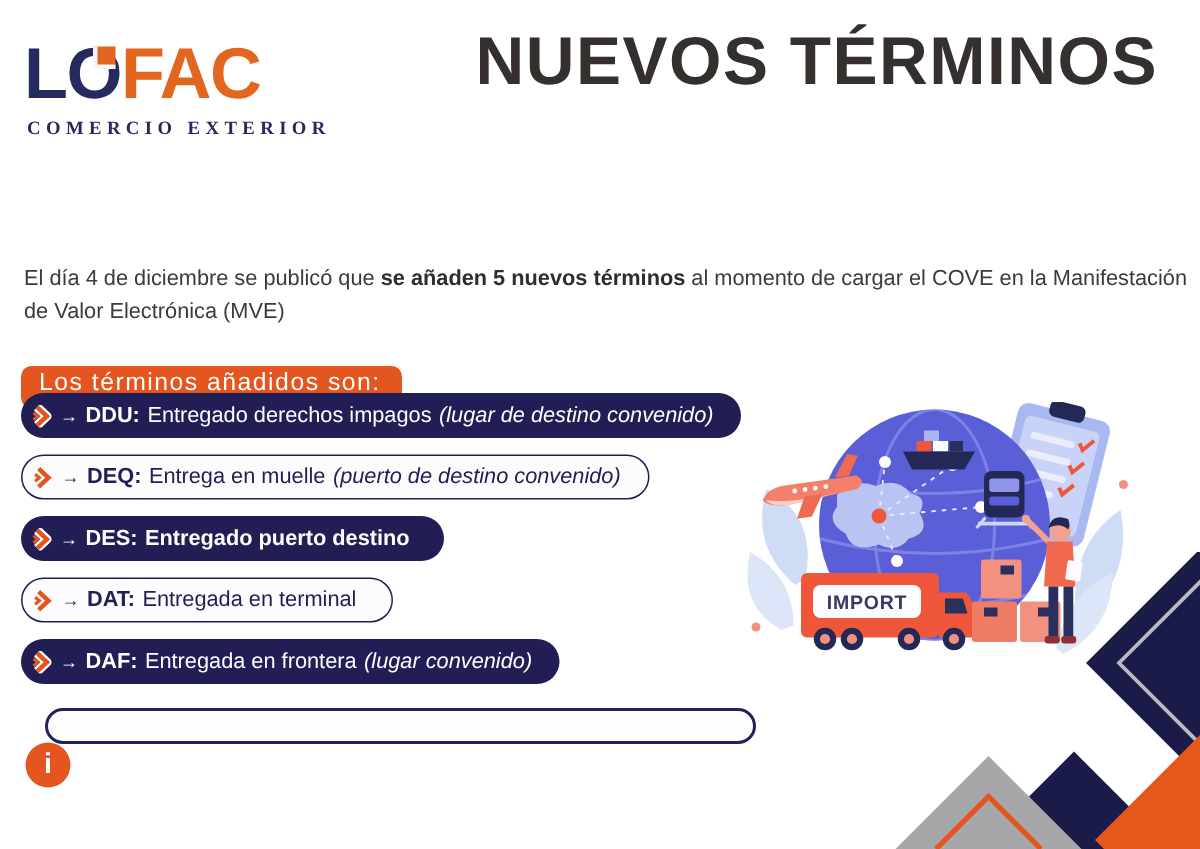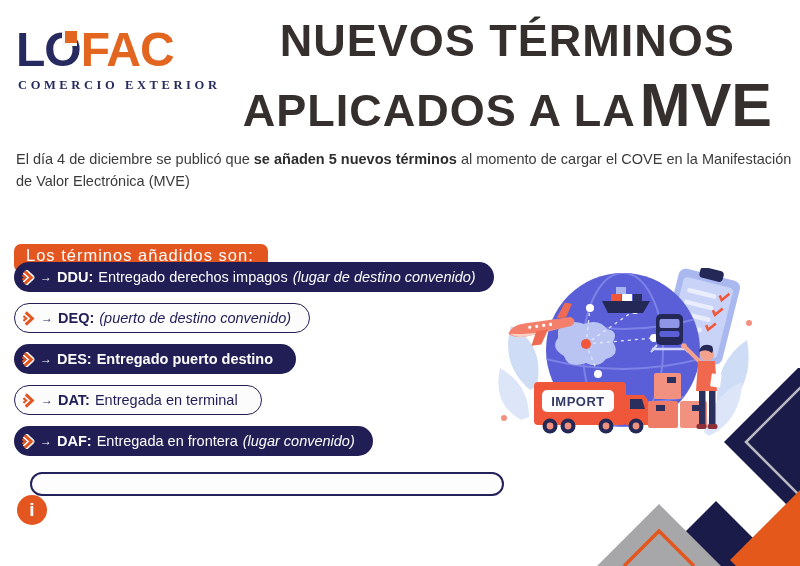--- a/index.html
+++ b/index.html
@@ -15,21 +15,21 @@
   .logo-sq{position:absolute;left:46px;top:5px;width:12px;height:12px;background:#e2661f;
     border-left:3px solid #f7f7f8;border-bottom:3px solid #f7f7f8;}
   .logo-sub{margin-top:4px;padding-left:2px;font-size:12.5px;font-weight:600;
     letter-spacing:3.6px;color:#272a5e;font-family:Liberation Serif, serif;}
   
   .title{position:absolute;top:16px;right:28px;text-align:center;color:#35302e;line-height:1.1;}
   .title-line1{font-size:45px;font-weight:600;letter-spacing:1px;}
   .title-line2{font-size:45px;font-weight:600;letter-spacing:1px;margin-top:6px;white-space:nowrap;}
   .title-mve{font-size:61px;font-weight:800;letter-spacing:0;margin-left:4px;}
   
-  .intro{position:absolute;left:16px;top:148px;width:778px;margin:0;
+  .intro{position:absolute;left:16px;top:175px;width:778px;margin:0;
     font-size:14.5px;line-height:1.55;color:#3b3b3b;}
   .intro b{font-weight:700;color:#2e2e2e;}
   
   .badge{position:absolute;left:14px;top:244px;background:#e4561f;color:#fdfdfd;
     font-size:16.5px;letter-spacing:1px;padding:2px 14px 7px 12px;border-radius:7px;}
   
   .terms{position:absolute;left:14px;top:262px;}
   .term{display:flex;align-items:center;width:max-content;height:30px;margin-bottom:11px;
     border-radius:16px;padding:0 18px 0 7px;font-size:14.5px;box-sizing:border-box;}
   .term.dark{background:#201e55;color:#fdfdfd;}
@@ -58,21 +58,20 @@
 
 <div class="poster">
 
   <div class="logo">
     <div class="logo-word"><span class="logo-navy">LO</span><span class="logo-orange">FAC</span><span class="logo-sq"></span></div>
     <div class="logo-sub">COMERCIO EXTERIOR</div>
   </div>
 
   <div class="title">
     <div class="title-line1">NUEVOS TÉRMINOS</div>
-    <div class="title-line2"><span>APLICADOS A LA</span><span class="title-mve">MVE</span></div>
   </div>
 
   <p class="intro"><span>El día 4 de diciembre se publicó que </span><b>se añaden 5 nuevos términos</b><span> al momento de cargar el COVE en la Manifestación de Valor Electrónica (MVE)</span></p>
 
   <div class="badge">Los términos añadidos son:</div>
 
   <div class="terms">
 
     <div class="term dark">
       <svg class="chev" width="15" height="15" viewBox="0 0 16 16">
@@ -87,20 +86,21 @@
     </div>
 
     <div class="term light">
       <svg class="chev" width="15" height="15" viewBox="0 0 16 16">
         <path class="halo" d="M4 1.5 L11 8 L4 14.5" fill="none" stroke-width="6.5" stroke-linejoin="round"></path>
         <path d="M4 1.5 L11 8 L4 14.5" fill="none" stroke="#e4561f" stroke-width="3.2"></path>
         <path d="M1.5 5.5 L4.5 8 L1.5 10.5" fill="none" stroke="#e4561f" stroke-width="2.2"></path>
       </svg>
       <span class="arrow">→</span>
       <span class="code">DEQ:</span>
+      <span class="desc">Entrega en muelle</span>
       <span class="note">(puerto de destino convenido)</span>
     </div>
 
     <div class="term dark bold-all">
       <svg class="chev" width="15" height="15" viewBox="0 0 16 16">
         <path class="halo" d="M4 1.5 L11 8 L4 14.5" fill="none" stroke-width="6.5" stroke-linejoin="round"></path>
         <path d="M4 1.5 L11 8 L4 14.5" fill="none" stroke="#e4561f" stroke-width="3.2"></path>
         <path d="M1.5 5.5 L4.5 8 L1.5 10.5" fill="none" stroke="#e4561f" stroke-width="2.2"></path>
       </svg>
       <span class="arrow">→</span>

